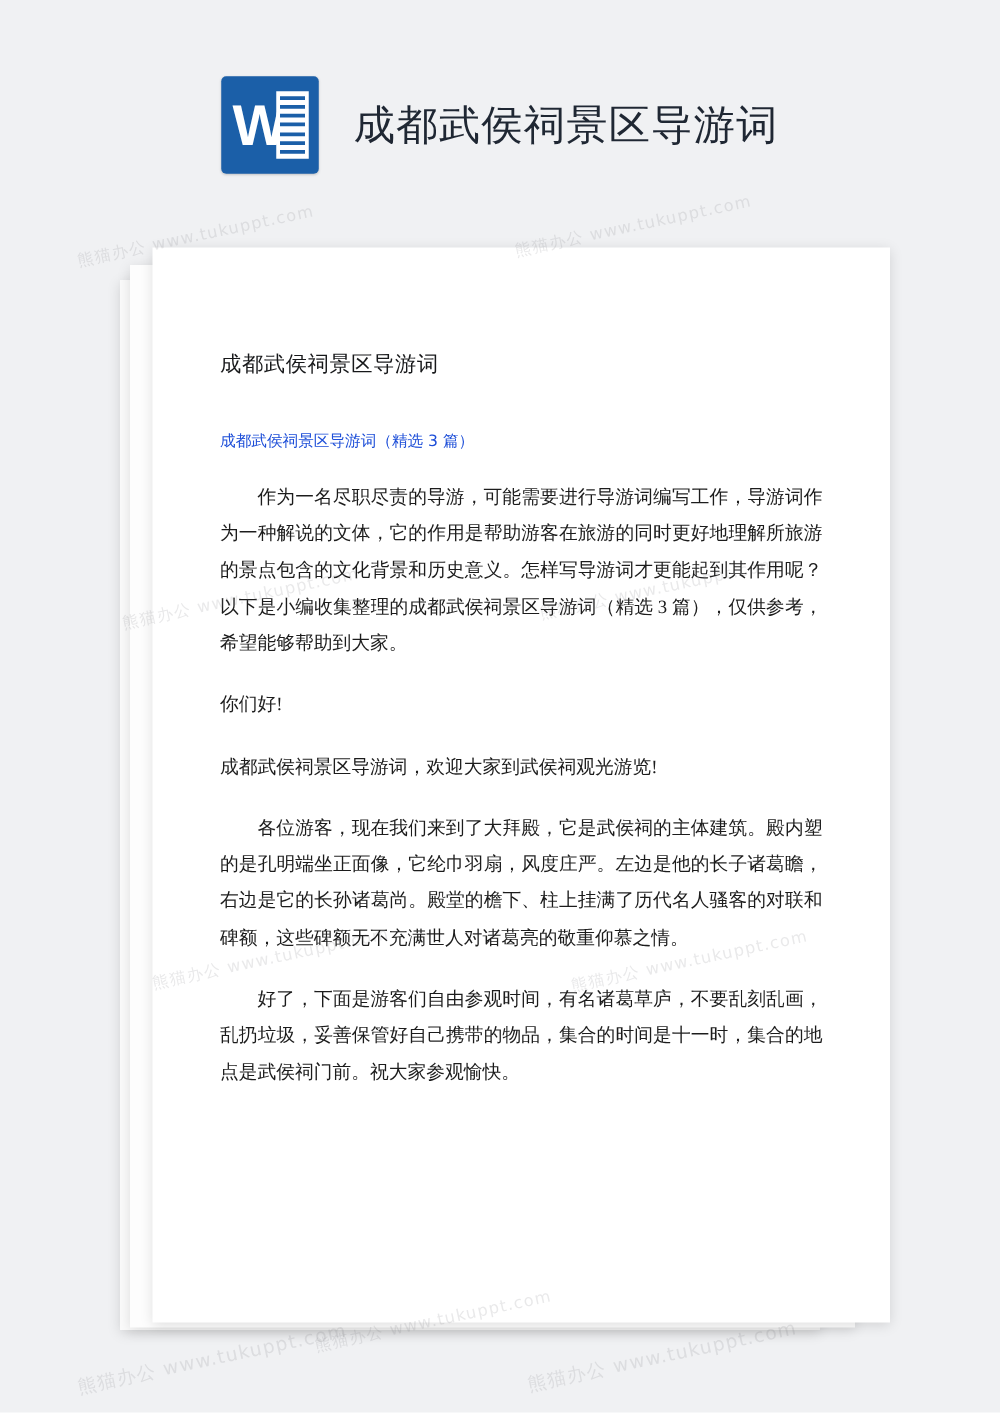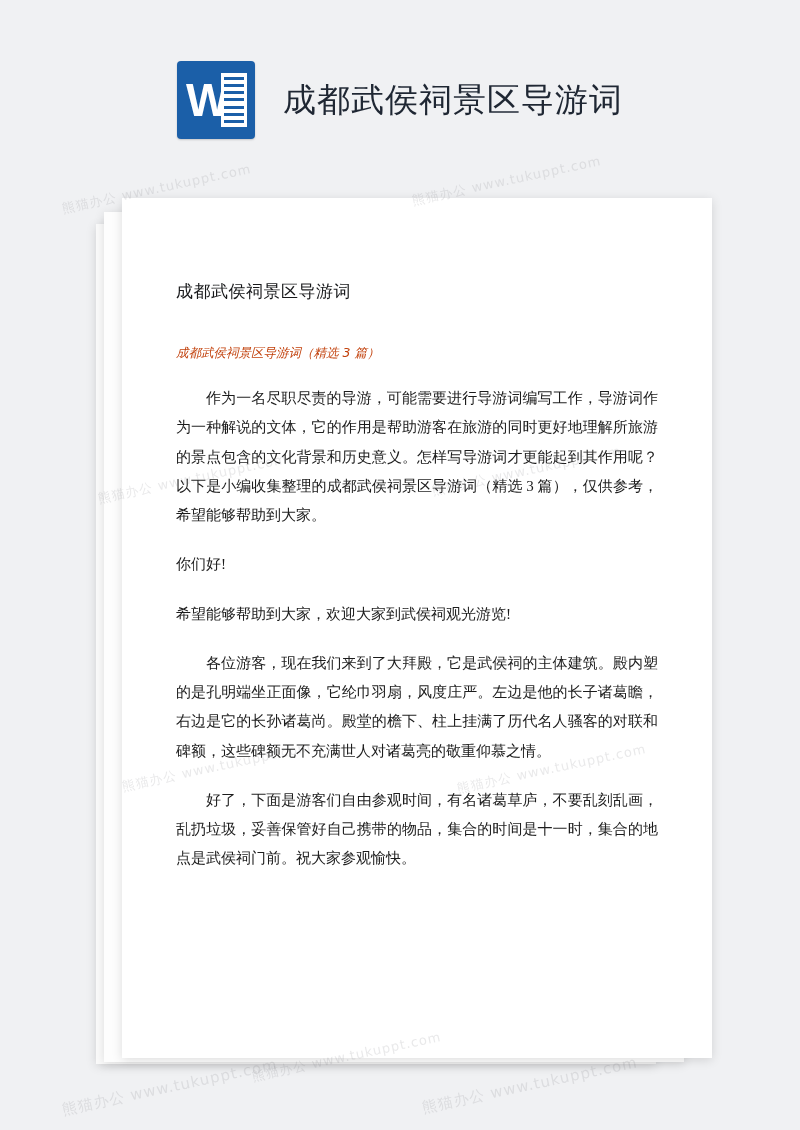--- a/index.html
+++ b/index.html
@@ -127,22 +127,21 @@
   }
   .doc-title {
     font-size: 17px;
     color: #17181a;
     margin: 22px 0 42px 0;
     letter-spacing: .5px;
   }
   .doc-sub {
     font-size: 12.5px;
     margin: 0 0 22px 0;
-    color: #c2410c;
-    font-style: italic;
+    color: #1d4ed8;
   }
   .doc-p {
     font-size: 15px;
     line-height: 1.95;
     margin: 0 0 20px 0;
     color: #1c1c1c;
     text-align: justify;
     text-justify: inter-ideograph;
     font-family: Liberation Serif, serif;
   }
@@ -189,21 +188,21 @@
 <div class="stack">
   <div class="sheet back2"></div>
   <div class="sheet back1"></div>
   <div class="sheet front"></div>
 
   <div class="doc-body">
     <div class="doc-title">成都武侯祠景区导游词</div>
     <div class="doc-sub">成都武侯祠景区导游词（精选 3 篇）</div>
     <p class="doc-p indent">作为一名尽职尽责的导游，可能需要进行导游词编写工作，导游词作为一种解说的文体，它的作用是帮助游客在旅游的同时更好地理解所旅游的景点包含的文化背景和历史意义。怎样写导游词才更能起到其作用呢？以下是小编收集整理的成都武侯祠景区导游词（精选 3 篇），仅供参考，希望能够帮助到大家。</p>
     <p class="doc-p">你们好!</p>
-    <p class="doc-p">希望能够帮助到大家，欢迎大家到武侯祠观光游览!</p>
+    <p class="doc-p">成都武侯祠景区导游词，欢迎大家到武侯祠观光游览!</p>
     <p class="doc-p indent">各位游客，现在我们来到了大拜殿，它是武侯祠的主体建筑。殿内塑的是孔明端坐正面像，它纶巾羽扇，风度庄严。左边是他的长子诸葛瞻，右边是它的长孙诸葛尚。殿堂的檐下、柱上挂满了历代名人骚客的对联和碑额，这些碑额无不充满世人对诸葛亮的敬重仰慕之情。</p>
     <p class="doc-p indent">好了，下面是游客们自由参观时间，有名诸葛草庐，不要乱刻乱画，乱扔垃圾，妥善保管好自己携带的物品，集合的时间是十一时，集合的地点是武侯祠门前。祝大家参观愉快。</p>
   </div>
 </div>
 
 <div class="wm" style="left:60px; top:180px;">熊猫办公 www.tukuppt.com</div>
 <div class="wm" style="left:410px; top:172px;">熊猫办公 www.tukuppt.com</div>
 <div class="wm" style="left:96px; top:470px;">熊猫办公 www.tukuppt.com</div>
 <div class="wm" style="left:430px; top:462px;">熊猫办公 www.tukuppt.com</div>
 <div class="wm" style="left:120px; top:758px;">熊猫办公 www.tukuppt.com</div>

